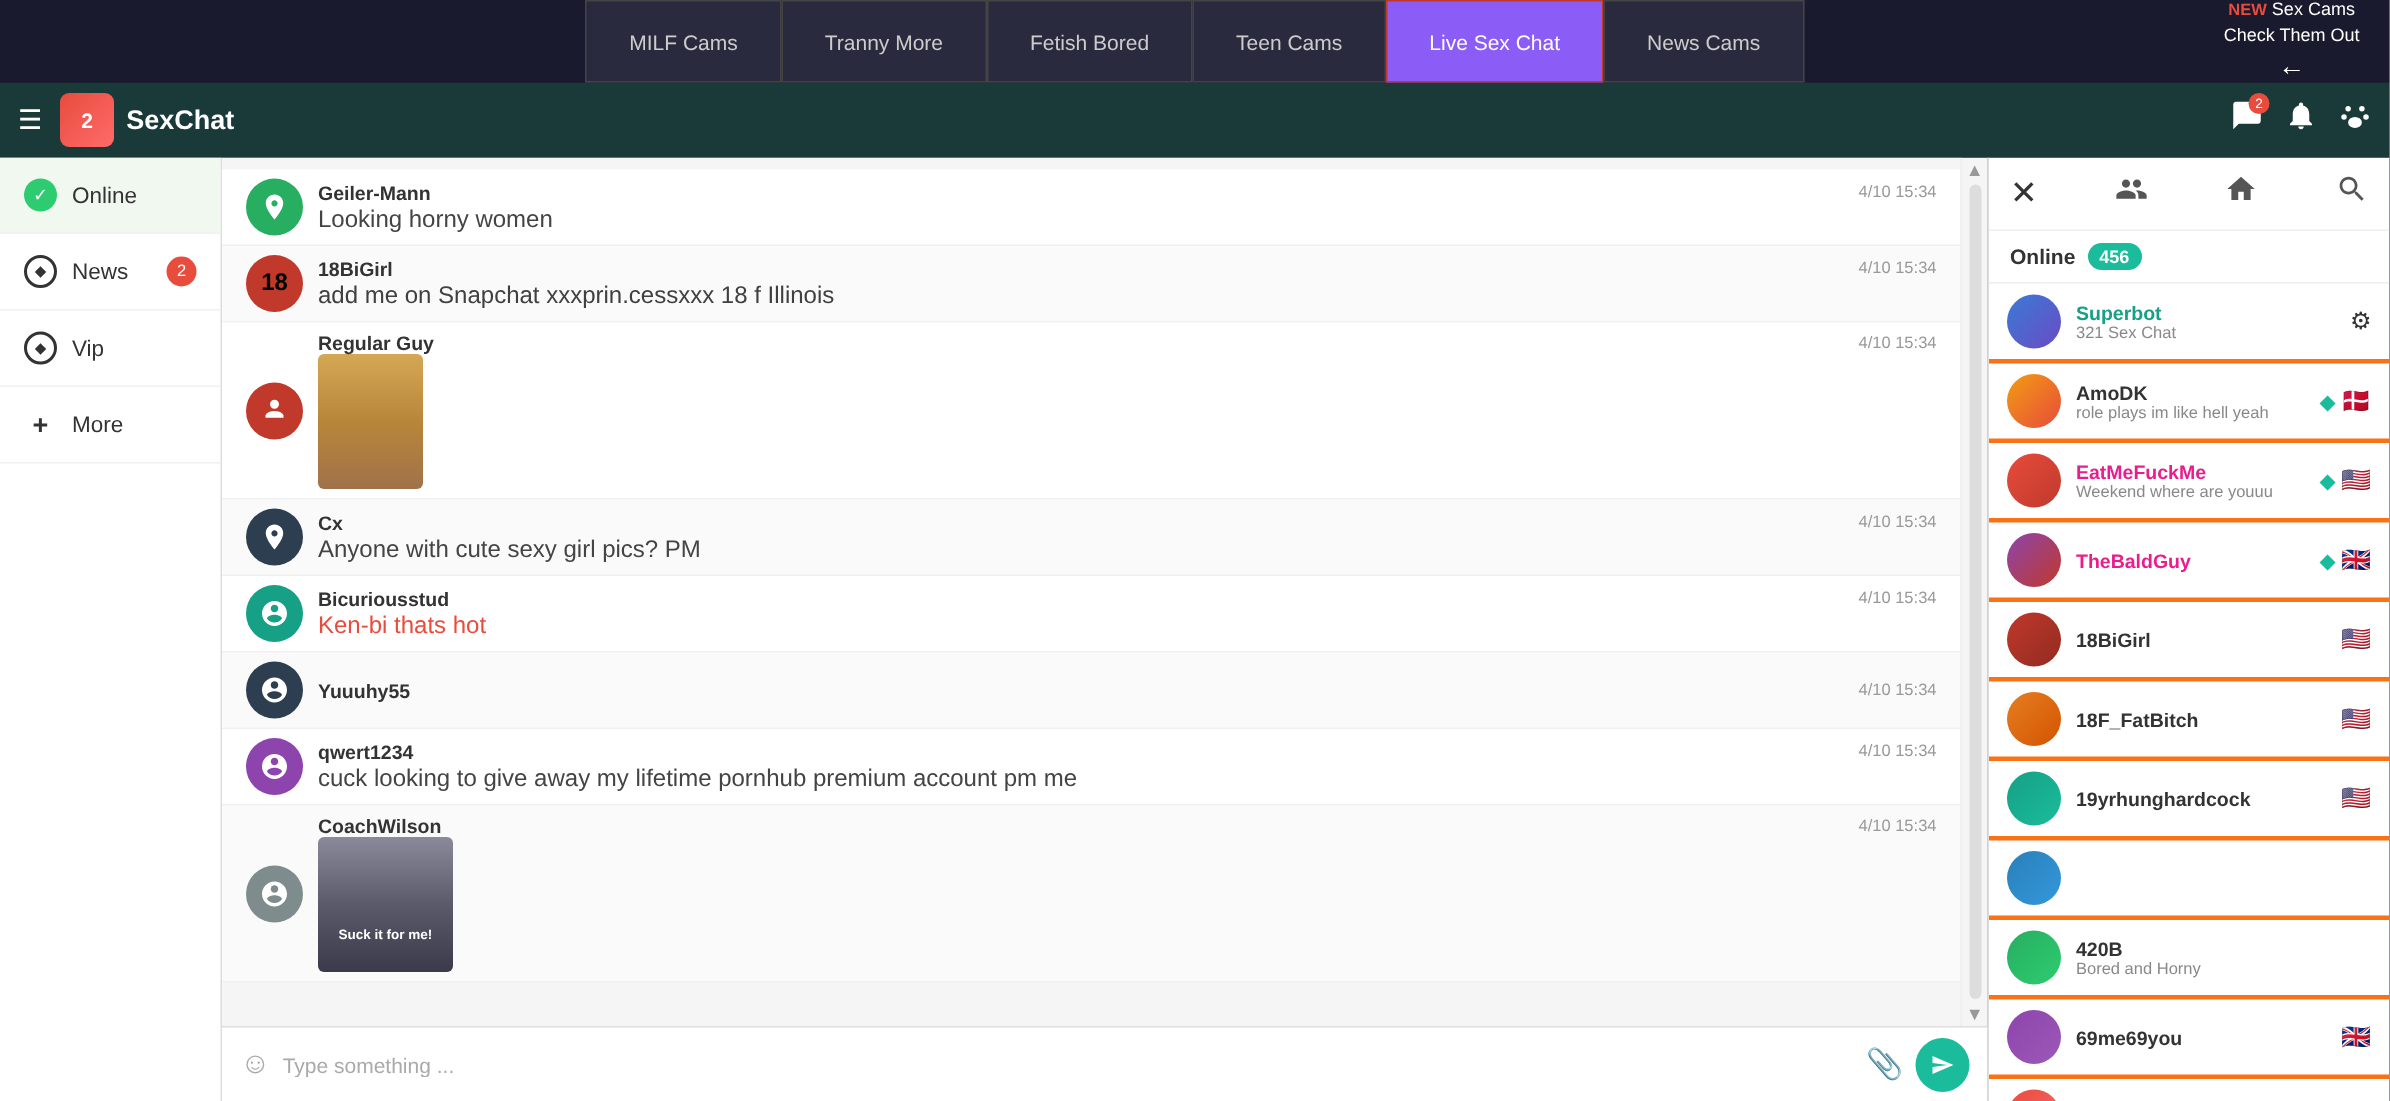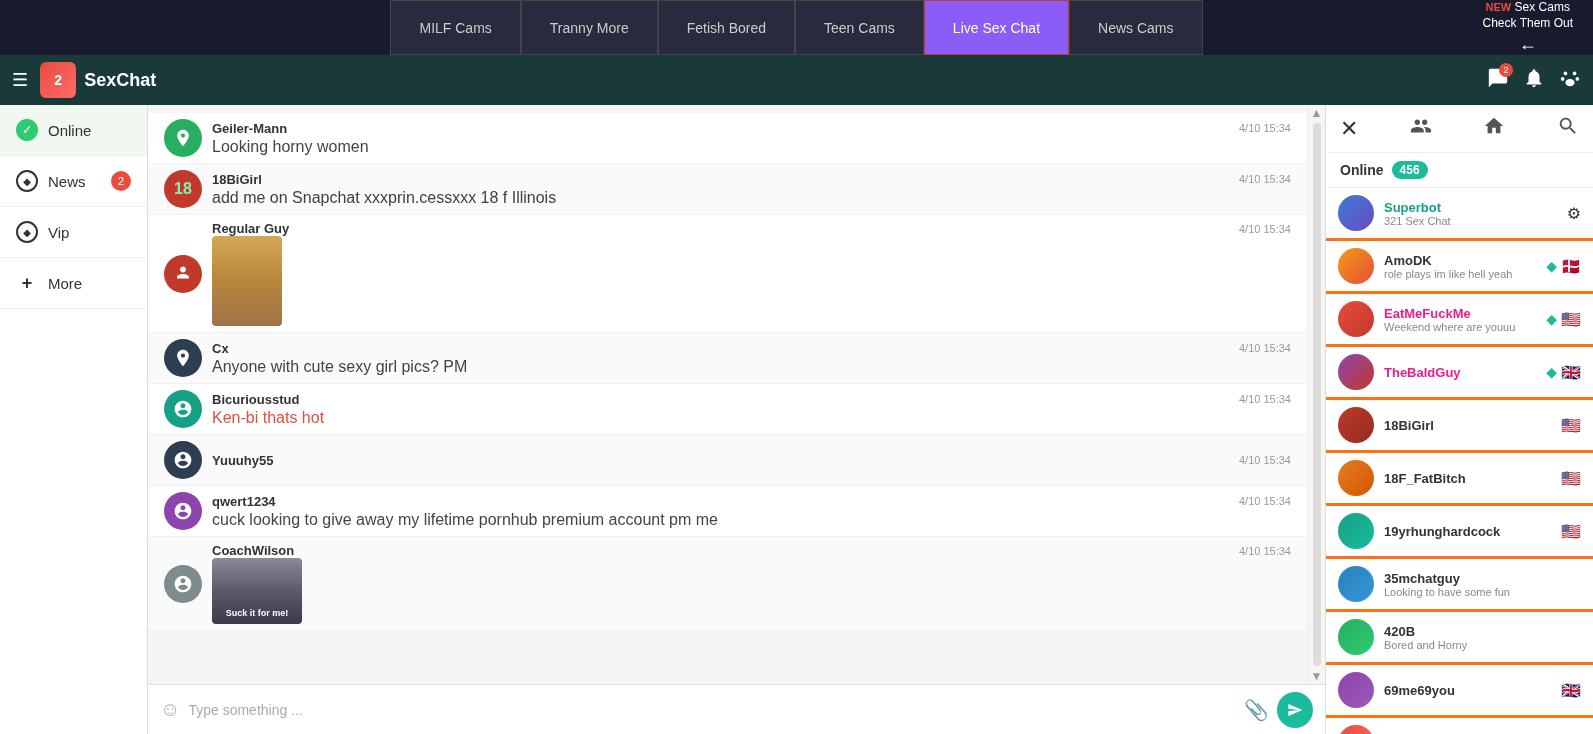--- a/index.html
+++ b/index.html
@@ -238,27 +238,27 @@
     .message-text.pink { color: #404040; font-weight: 500; }
     .message-text.orange { color: #e74c3c; }
     .img-placeholder-1 {
       width: 70px;
       height: 90px;
       background: linear-gradient(180deg, #d4a855 0%, #b8863a 50%, #a0724a 100%);
       border-radius: 4px;
     }
     .img-placeholder-2 {
       width: 90px;
-      height: 66px;
+      height: 90px;
       background: linear-gradient(180deg, #8a8a9a 0%, #5a5a6a 50%, #3a3a4a 100%);
       border-radius: 4px;
       display: flex;
       align-items: flex-end;
       justify-content: center;
-      padding-bottom: 6px;
+      padding-bottom: 20px;
     }
     .img-text { font-size: 9px; color: white; text-align: center; font-weight: bold; }
 
     
     .chat-input-area {
       background: white;
       border-top: 1px solid #ddd;
       padding: 8px 12px;
       display: flex;
       align-items: center;
@@ -489,21 +489,21 @@
             <div class="message-content">
               <div class="message-header">
                 <span class="username">Geiler-Mann</span>
                 <span class="timestamp">4/10 15:34</span>
               </div>
               <div class="message-text">Looking horny women</div>
             </div>
           </div>
 
           <div class="message-row">
-            <div class="avatar red" style="background:#c0392b; font-size:16px; font-weight:bold; color:#86efac; display:flex; align-items:center; justify-content:center;">18</div>
+            <div class="avatar red" style="background:#c0392b; font-size:16px; font-weight:bold; color:#000000; display:flex; align-items:center; justify-content:center;">18</div>
             <div class="message-content">
               <div class="message-header">
                 <span class="username">18BiGirl</span>
                 <span class="timestamp">4/10 15:34</span>
               </div>
               <div class="message-text pink">add me on Snapchat xxxprin.cessxxx 18 f Illinois</div>
             </div>
           </div>
 
           <div class="message-row">
@@ -719,24 +719,20 @@
             <div class="user-name">19yrhunghardcock</div>
             <div class="user-status"></div>
           </div>
           <div class="user-flags">
             <span class="flag">🇺🇸</span>
           </div>
         </div>
 
         <div class="user-item">
           <div class="user-avatar ua-8"></div>
-          <div class="user-info">
-            <div class="user-name">35mchatguy</div>
-            <div class="user-status">Looking to have some fun</div>
-          </div>
           <div class="user-flags"></div>
         </div>
 
         <div class="user-item">
           <div class="user-avatar ua-9"></div>
           <div class="user-info">
             <div class="user-name">420B</div>
             <div class="user-status">Bored and Horny</div>
           </div>
           <div class="user-flags"></div>

